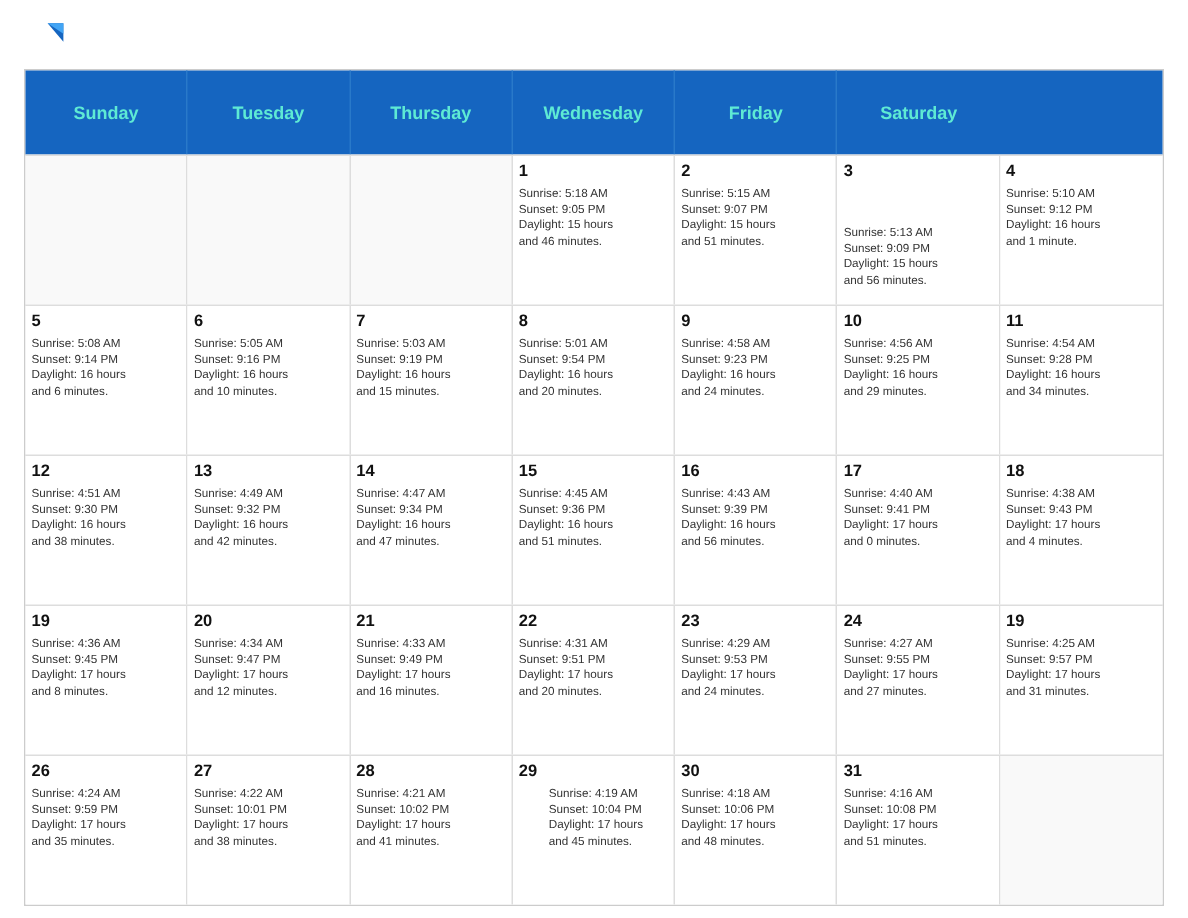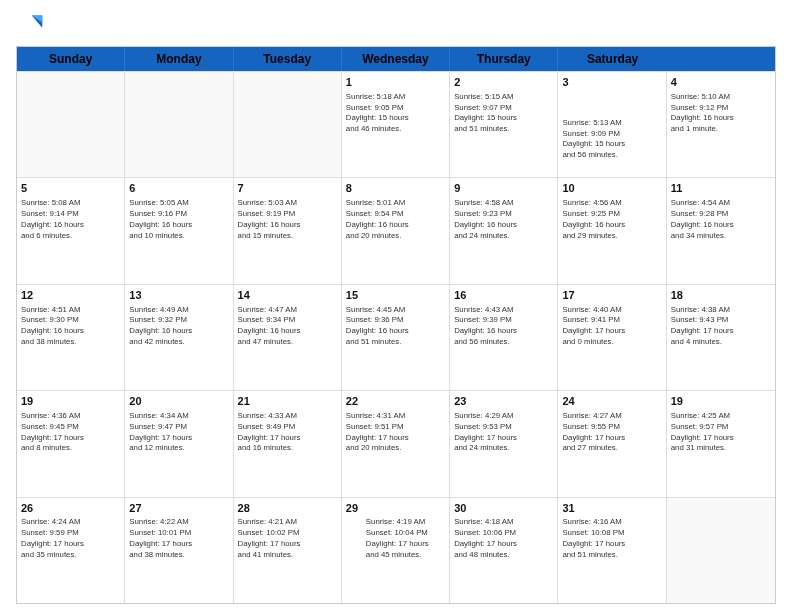--- a/index.html
+++ b/index.html
@@ -58,25 +58,25 @@
       display: flex;
       flex-direction: column;
       border: 1px solid #ccc;
     }
     .cal-header {
       display: grid;
       grid-template-columns: repeat(7, 1fr);
       background: #1565c0;
     }
     .cal-header-cell {
-      color: #000000;
+      color: #5eead4;
       font-size: 12px;
       font-weight: bold;
       text-align: center;
-      padding: 5px 2px;
+      padding: 21px 2px;
       border-right: 1px solid #2979c9;
     }
     .cal-header-cell:last-child { border-right: none; }
     .cal-body {
       flex: 1;
       display: flex;
       flex-direction: column;
     }
     .cal-row {
       display: grid;
@@ -125,24 +125,24 @@
     </div>
     <div class="title-block">
       <div class="main-title"></div>
       <div class="sub-title"></div>
     </div>
   </div>
 
   <div class="calendar">
     <div class="cal-header" id="cal-header-row">
         <div class="cal-header-cell">Sunday</div>
-        <div class="cal-header-cell">Monday</div>
         <div class="cal-header-cell">Tuesday</div>
+        <div class="cal-header-cell">Thursday</div>
         <div class="cal-header-cell">Wednesday</div>
-        <div class="cal-header-cell">Thursday</div>
+        <div class="cal-header-cell">Friday</div>
         <div class="cal-header-cell">Saturday</div>
       </div>
     <div class="cal-body" id="cal-body">
         <div class="cal-row">
           <div class="cal-cell empty"></div>
           <div class="cal-cell empty"></div>
           <div class="cal-cell empty"></div>
           <div class="cal-cell">
             <div class="day-num">1</div>
             <div class="cell-text" style="white-space: pre-line;">Sunrise: 5:18 AM

